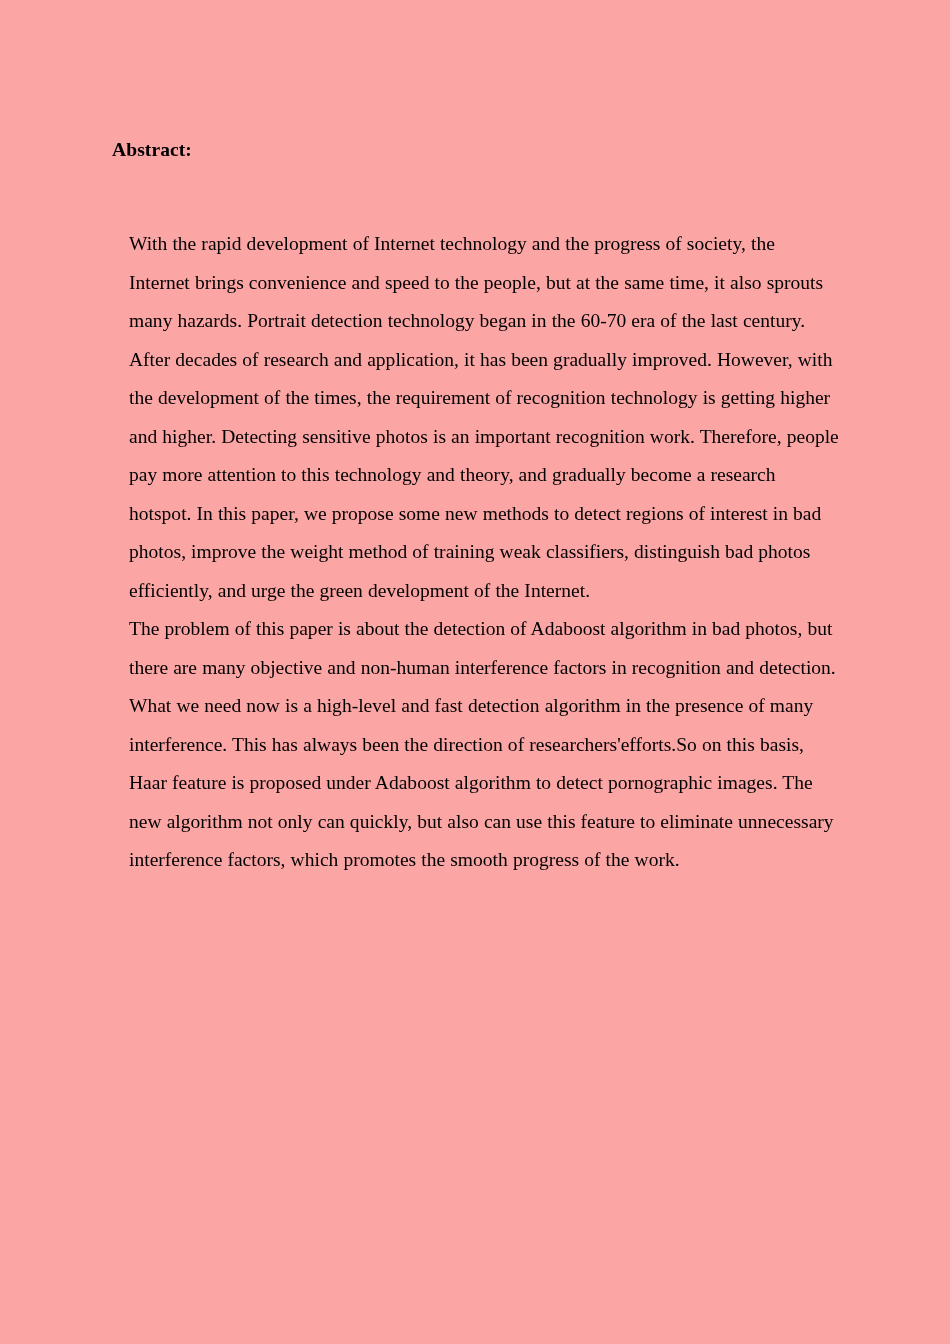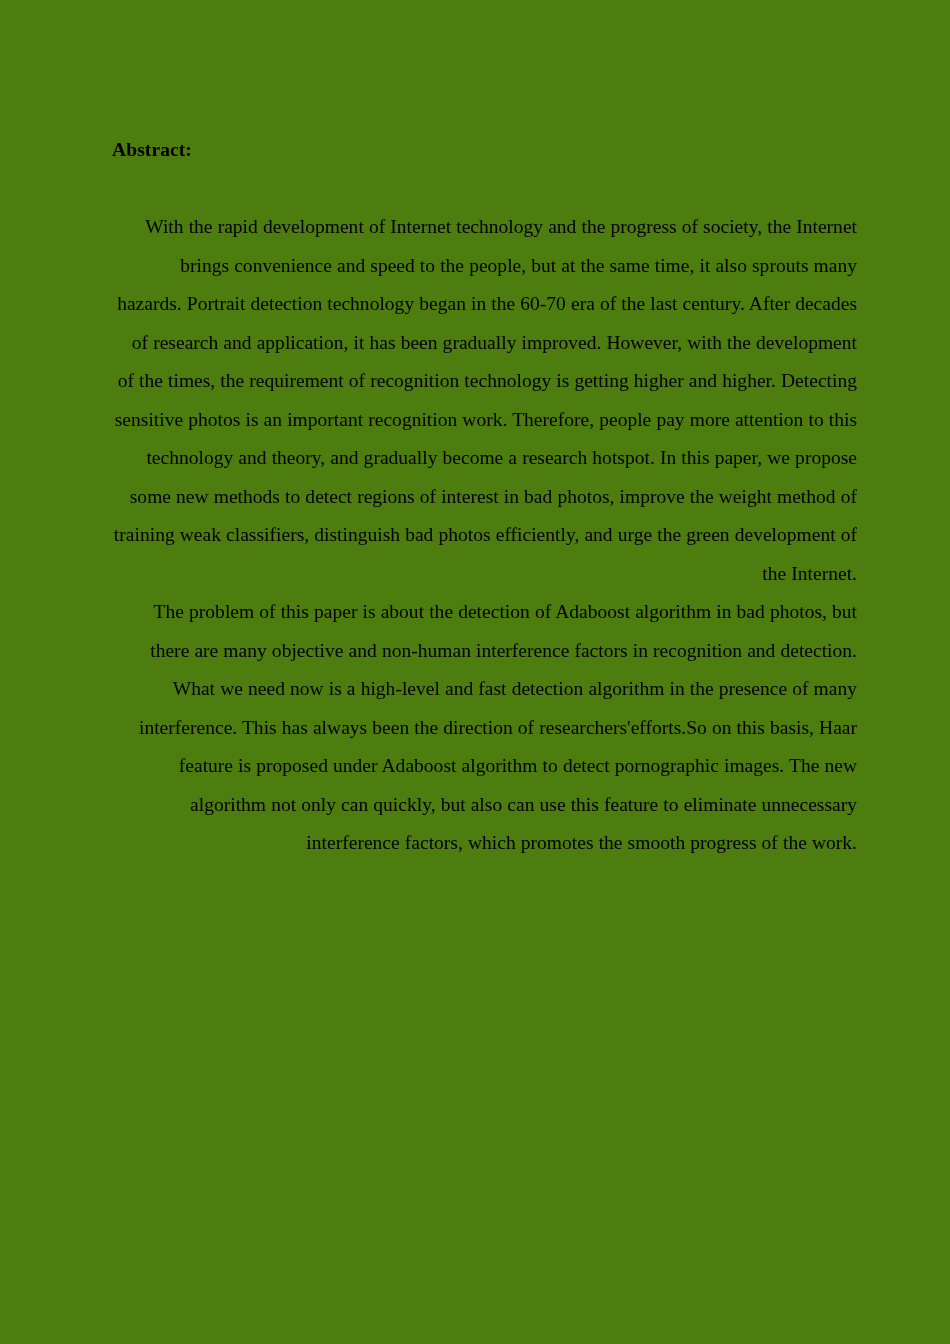--- a/index.html
+++ b/index.html
@@ -12,21 +12,21 @@
     height: 1344px;
     overflow: hidden;
     font-family: "Liberation Serif", "DejaVu Serif", serif;
     color: #000000;
     -webkit-font-smoothing: antialiased;
   }
   .page {
     position: relative;
     width: 950px;
     height: 1344px;
-    background: #4d7c0f;
+    background: #fca5a5;
     box-sizing: border-box;
   }
   .content {
     position: absolute;
     left: 112px;
     top: 131px;
     width: 745px;
   }
   .section-heading {
     font-size: 19.5px;
@@ -36,22 +36,22 @@
     letter-spacing: 0.1px;
   }
   .spacer-line {
     height: 38.5px;
     line-height: 38.5px;
     font-size: 19.5px;
   }
   .body-block {
     font-size: 19.5px;
     line-height: 38.5px;
-    text-align: right;
-    margin: 0;
+    text-align: left;
+    margin: 17px;
     letter-spacing: 0.02px;
     word-spacing: 0.2px;
   }
   .body-para {
     margin: 0;
     text-indent: 0;
   }
 </style>
 </head>
 <body>

